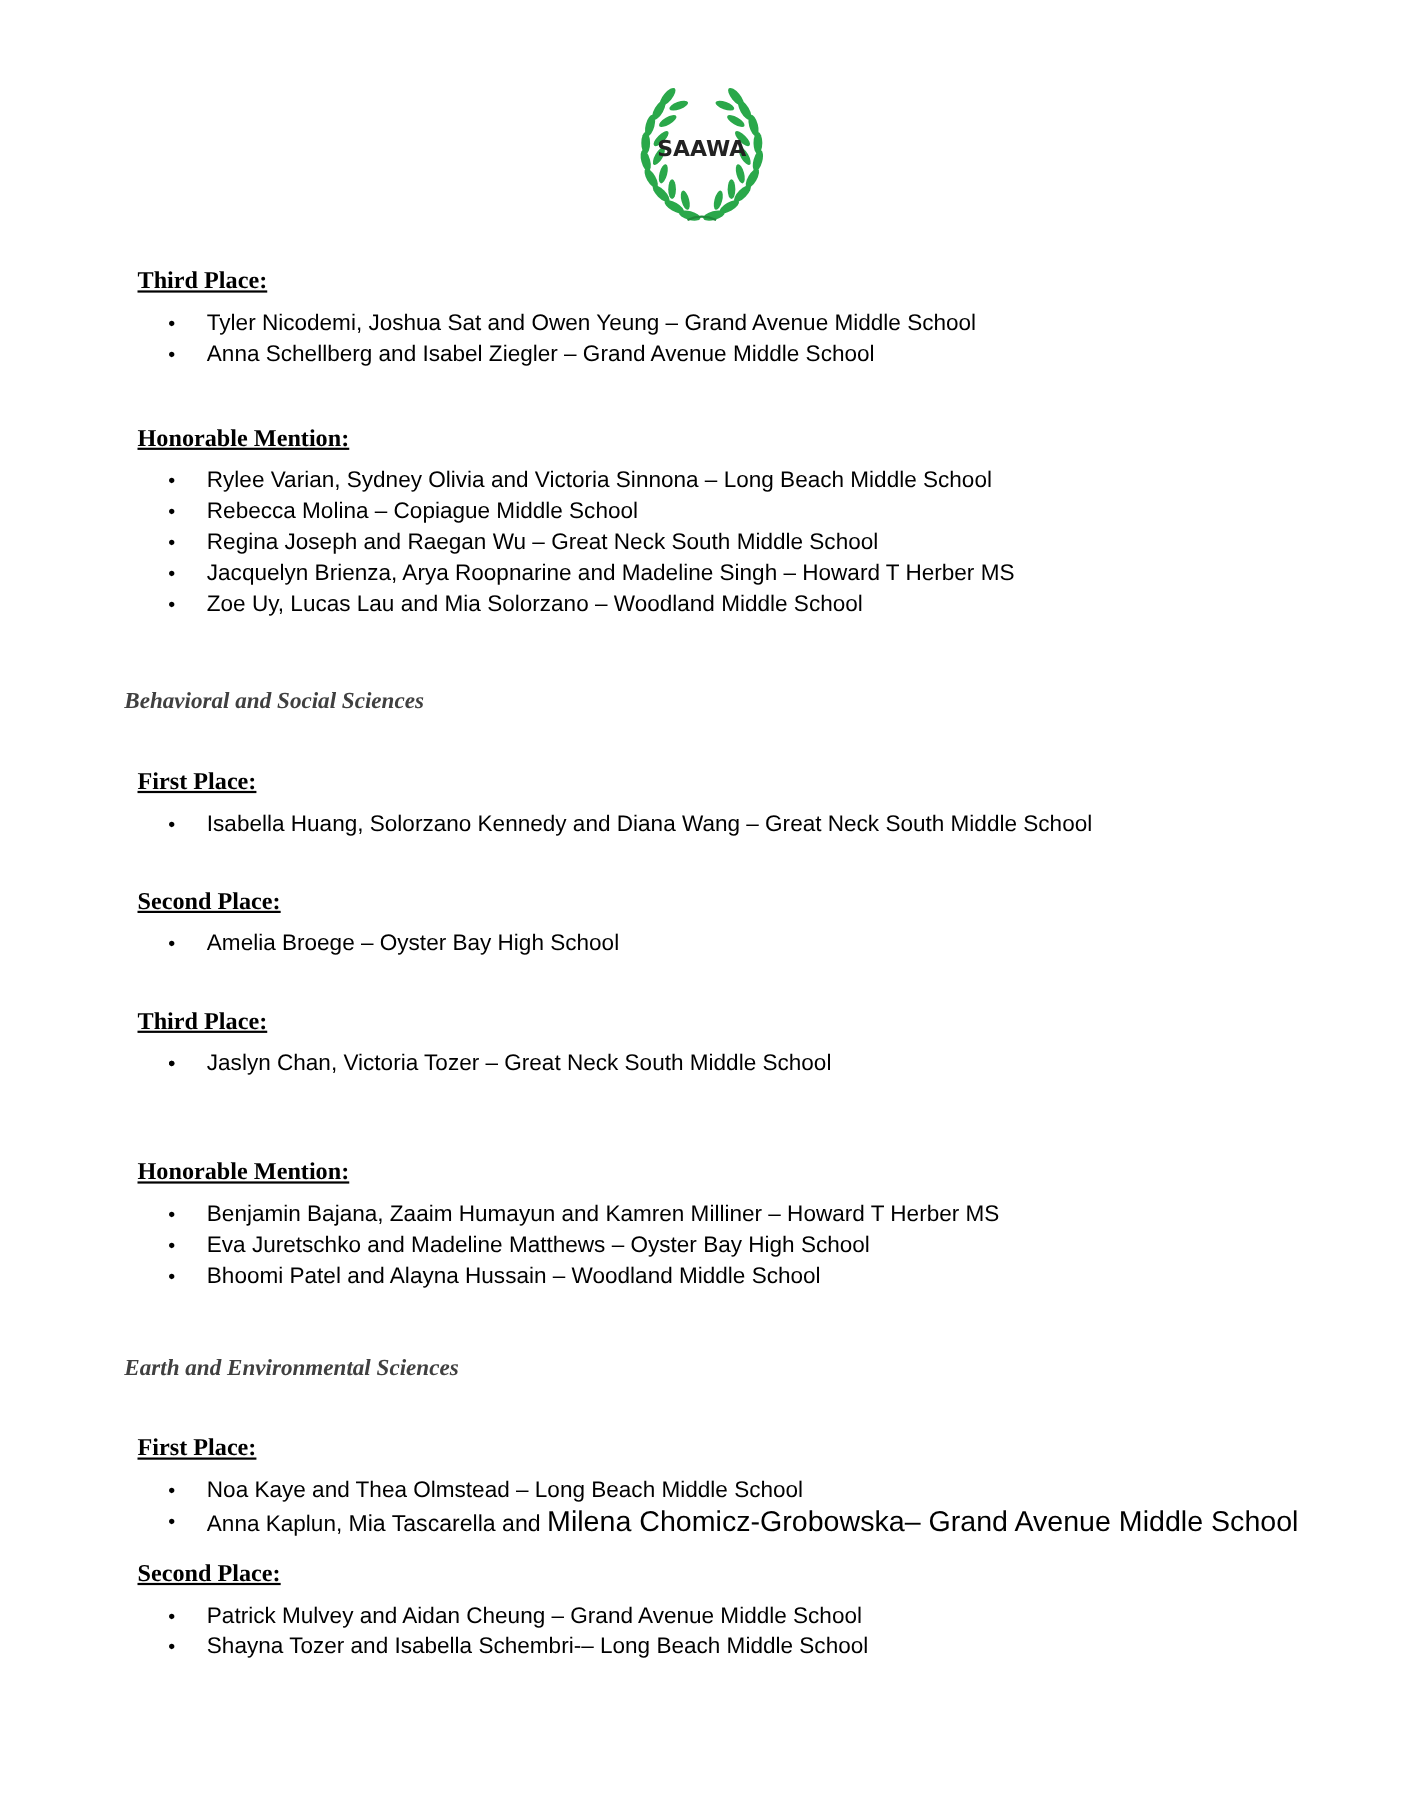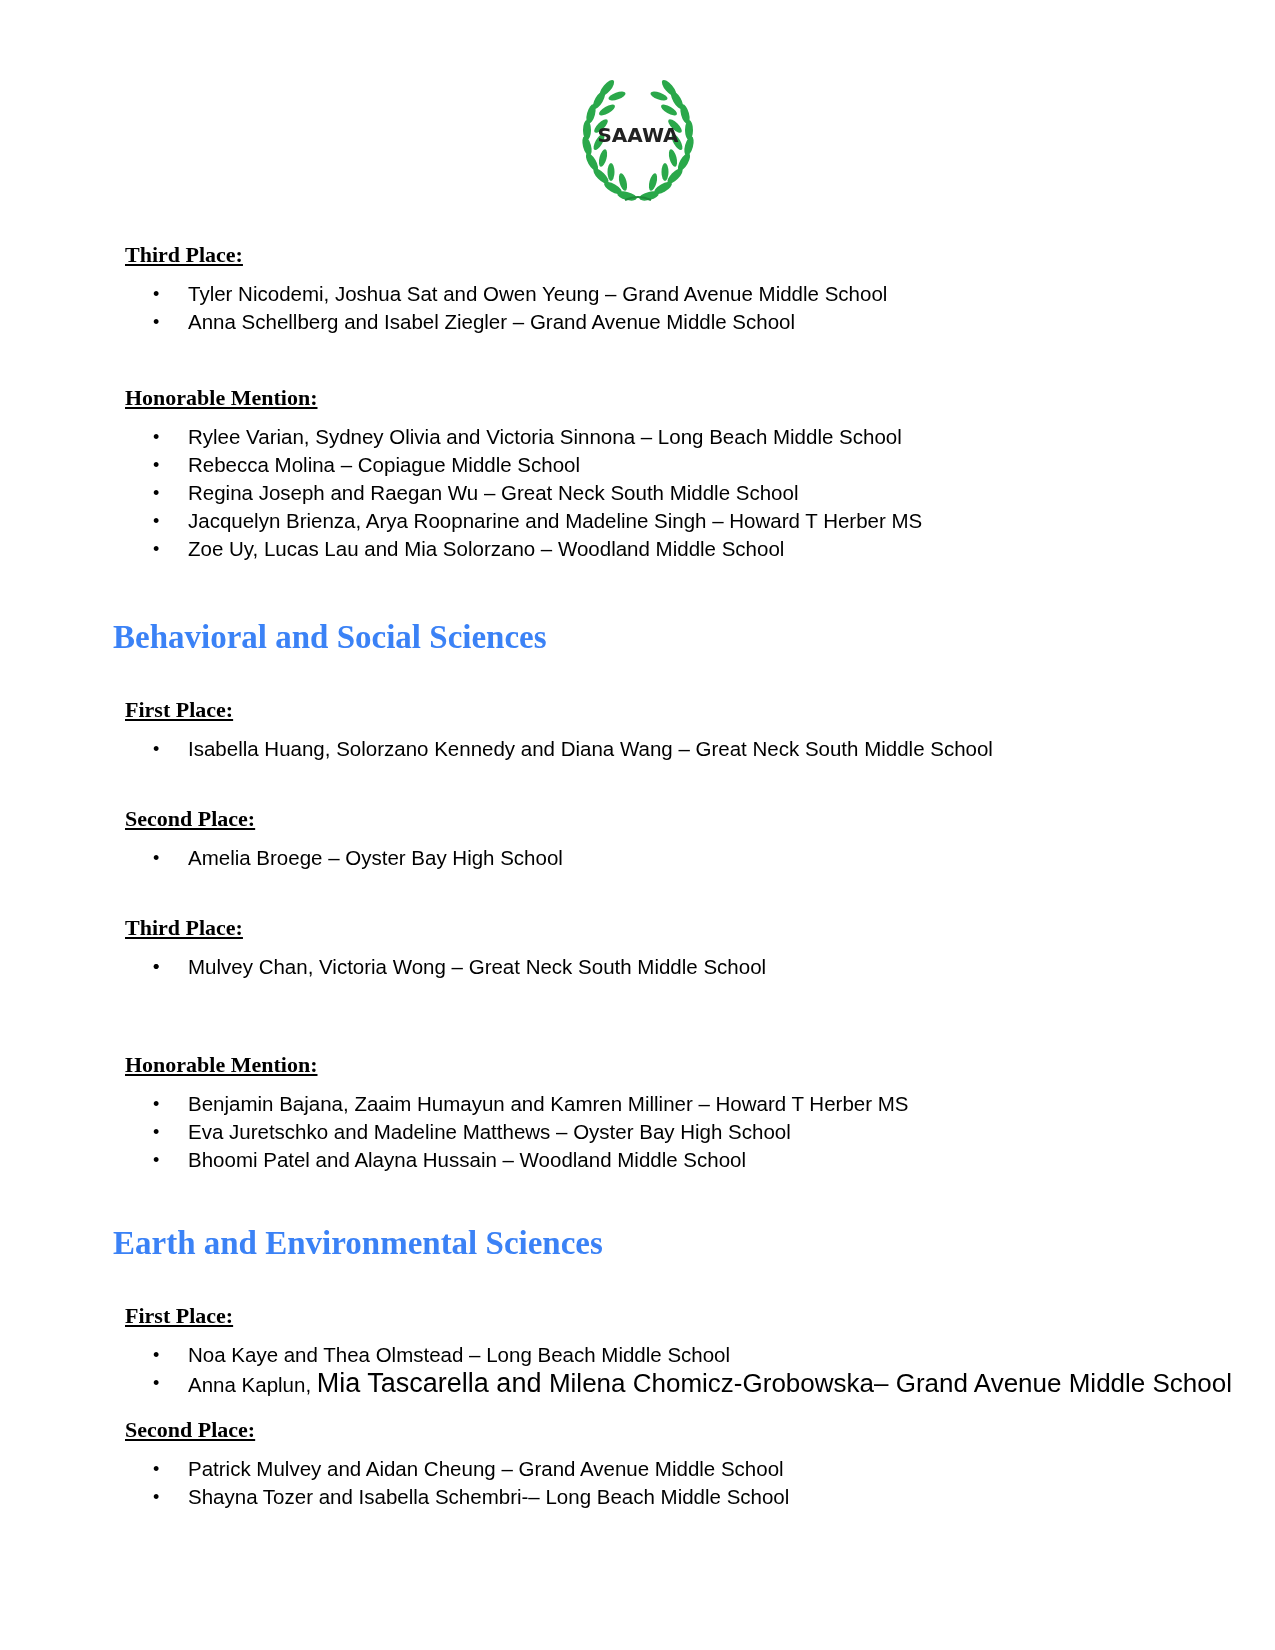--- a/index.html
+++ b/index.html
@@ -6,32 +6,32 @@
   body { width: 1275px; height: 1650px; position: relative; overflow: hidden; }
   .page { position: absolute; left: 0; top: 0; width: 1275px; height: 1420px; }
   .logo { position: absolute; left: 577px; top: 76px; width: 122px; height: 132px; }
   .content { position: absolute; left: 113px; top: 230px; width: 1100px; }
   .heading {
     font-family: "Liberation Serif", serif; font-weight: bold; color: #000;
     font-size: 22px; text-decoration: underline; text-decoration-thickness: 2px;
     text-underline-offset: 2px; margin: 12px; line-height: 26px;
   }
   .cat-title {
-    font-family: "Liberation Serif", serif; font-weight: bold; color: #3b82f6;
-    font-size: 33px; margin: 0; line-height: 30px;
+    font-family: "Liberation Serif", serif; font-weight: bold; color: #404040;
+    font-size: 21px; margin: 0; line-height: 30px; font-style: italic;
   }
   ul.items { list-style: none; margin: 0; padding: 0; }
   ul.items li {
     font-family: "Liberation Sans", sans-serif; font-size: 20.5px; color: #000;
     line-height: 28px; position: relative; padding-left: 75px; white-space: nowrap;
   }
   ul.items li .bullet {
     position: absolute; left: 40px; top: 0; font-size: 18px; line-height: 28px;
   }
-  .mixed-big { font-size: 27px; }
+  .mixed-big { font-size: 21px; }
   .mixed-small { font-size: 26px; }
   .blk { position: absolute; left: 0; }
 </style>
 </head>
 <body>
 
 <div class="page">
 
   <div class="logo">
     <svg width="122" height="132" viewBox="0 0 122 132">
@@ -112,21 +112,21 @@
       <p class="heading">Second Place:</p>
       <ul class="items">
         <li><span class="bullet">•</span><span>Amelia Broege – Oyster Bay High School</span></li>
       </ul>
     </div>
 
     <div class="blk" style="top:673px;">
       <p class="heading">Third Place:</p>
       <ul class="items">
         <li><span class="bullet">•</span></li>
-        <li><span class="bullet">•</span><span>Mulvey Chan, Victoria Wong – Great Neck South Middle School</span></li>
+        <li><span class="bullet">•</span><span>Jaslyn Chan, Victoria Tozer – Great Neck South Middle School</span></li>
       </ul>
     </div>
 
     <div class="blk" style="top:810px;">
       <p class="heading">Honorable Mention:</p>
       <ul class="items">
         <li><span class="bullet">•</span><span>Benjamin Bajana, Zaaim Humayun and Kamren Milliner – Howard T Herber MS</span></li>
         <li><span class="bullet">•</span><span>Eva Juretschko and Madeline Matthews – Oyster Bay High School</span></li>
         <li><span class="bullet">•</span><span>Bhoomi Patel and Alayna Hussain – Woodland Middle School</span></li>
       </ul>

